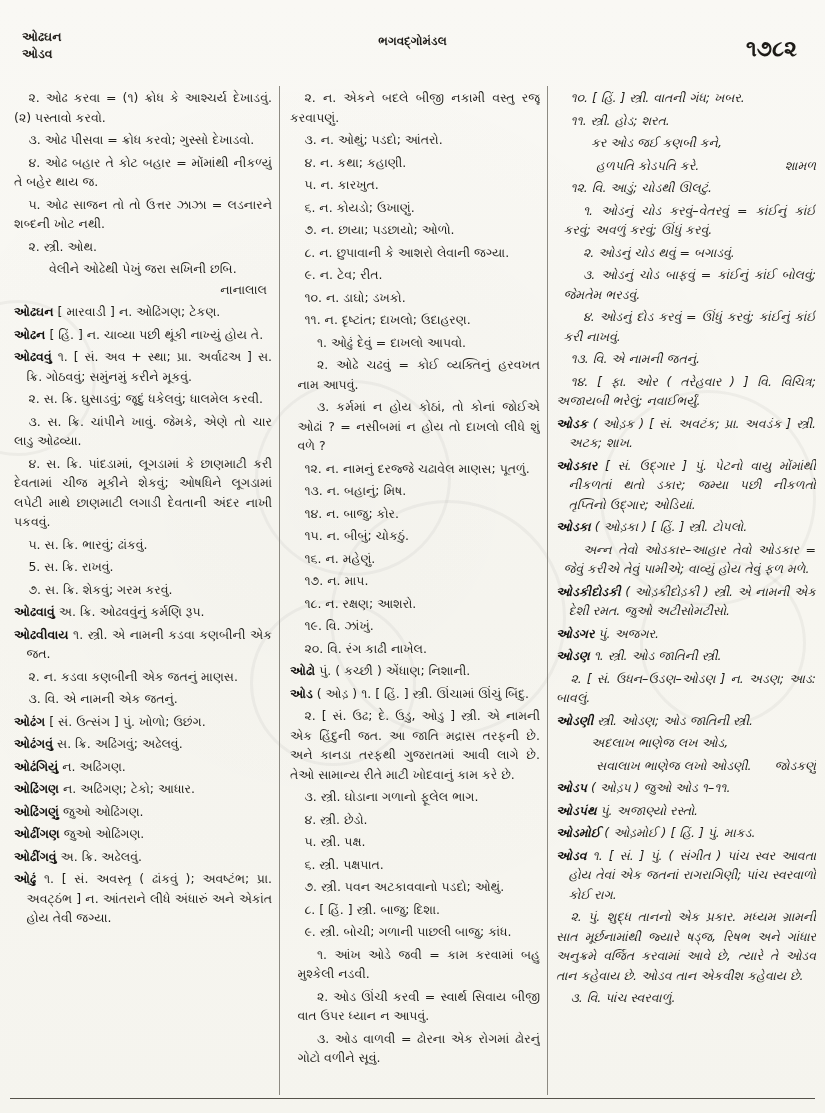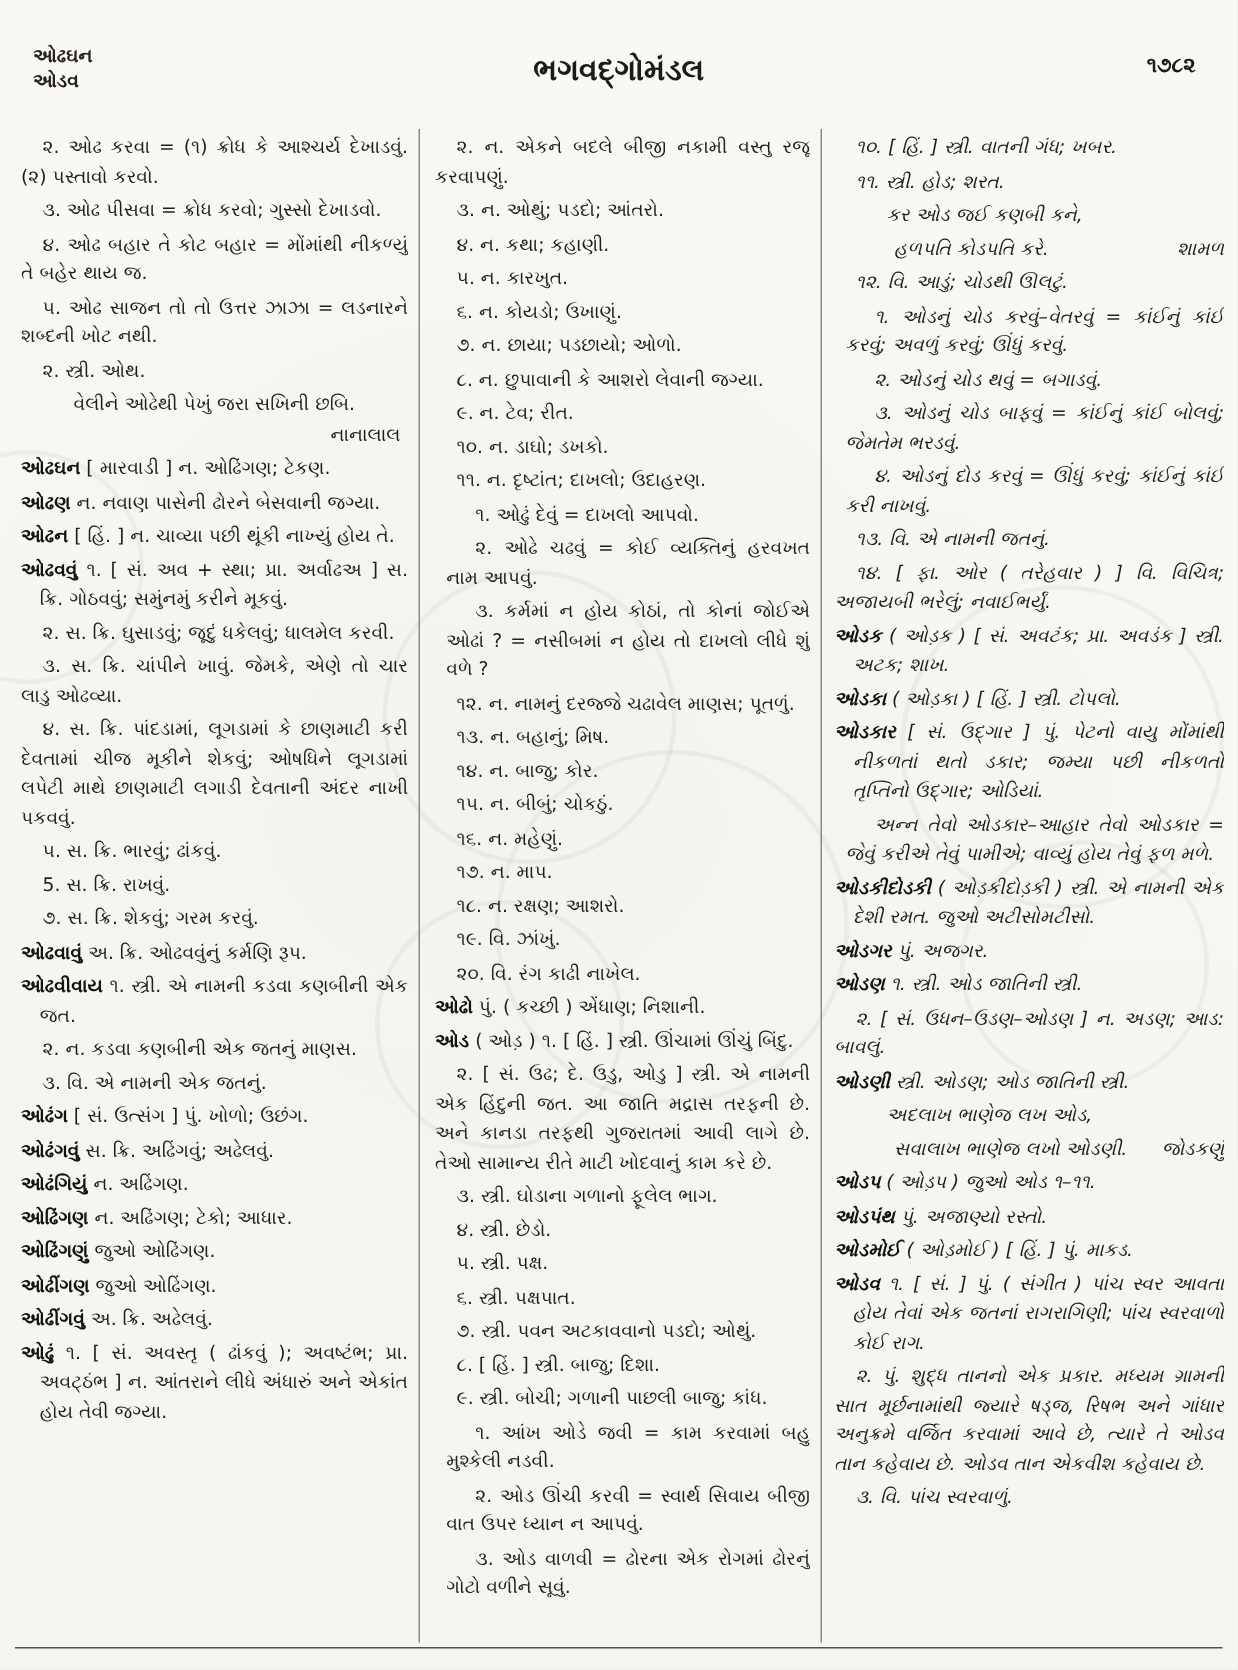--- a/index.html
+++ b/index.html
@@ -16,25 +16,25 @@
     font-family:"DejaVu Sans", sans-serif;
     color:#201e1a;
   }
   
   .runhead{
     position:absolute;left:22px;top:28px;
     font-size:12.5px;font-weight:bold;line-height:17px;color:#26231e;
   }
   .title{
     position:absolute;left:0;right:0;top:34px;
-    text-align:center;font-size:20px;font-weight:bold;color:#1d1b17;
+    text-align:center;font-size:12px;font-weight:bold;color:#1d1b17;
   }
   .pageno{
     position:absolute;right:28px;top:36px;
-    font-size:14px;font-weight:bold;color:#1d1b17;
+    font-size:22px;font-weight:bold;color:#1d1b17;
   }
   
   .vrule{position:absolute;top:86px;bottom:18px;width:1px;background:#8d8a82;}
   .vrule.v1{left:279px;}
   .vrule.v2{left:547px;}
   .hrule{position:absolute;left:10px;right:10px;bottom:14px;height:1px;background:#55524b;}
   
   .wm{position:absolute;border-radius:50%;border:3px solid rgba(90,88,80,0.06);pointer-events:none;}
   .wm.w1{left:255px;top:380px;width:190px;height:190px;}
   .wm.w2{left:330px;top:500px;width:230px;height:230px;}
@@ -86,21 +86,20 @@
 
   <div class="col c1">
       <p class="ln sense"><span>૨. ઓઢ કરવા = (૧) ક્રોધ કે આશ્ચર્ય દેખાડવું. (૨) પસ્તાવો કરવો.</span></p>
       <p class="ln sense"><span>૩. ઓઢ પીસવા = ક્રોધ કરવો; ગુસ્સો દેખાડવો.</span></p>
       <p class="ln sense"><span>૪. ઓઢ બહાર તે કોટ બહાર = મોંમાંથી નીકળ્યું તે બહેર થાય જ.</span></p>
       <p class="ln sense"><span>૫. ઓઢ સાજન તો તો ઉત્તર ઝાઝા = લડનારને શબ્દની ખોટ નથી.</span></p>
       <p class="ln sense"><span>૨. સ્ત્રી. ઓથ.</span></p>
       <p class="ln quote"><span>વેલીને ઓઢેથી પેખું જરા સખિની છબિ.</span></p>
       <p class="ln attrib"><span>નાનાલાલ</span></p>
       <p class="ln entry"><span class="hw">ઓઢઘન</span> <span>[ મારવાડી ] ન. ઓઢિંગણ; ટેકણ.</span></p>
-      <p class="ln entry"><span class="hw">ઓઢણ</span> <span>ન. નવાણ પાસેની ઢોરને બેસવાની જગ્યા.</span></p>
       <p class="ln entry"><span class="hw">ઓઢન</span> <span>[ હિં. ] ન. ચાવ્યા પછી થૂંકી નાખ્યું હોય તે.</span></p>
       <p class="ln entry"><span class="hw">ઓઢવવું</span> <span>૧. [ સં. અવ + સ્થા; પ્રા. અર્વાઢઅ ] સ. ક્રિ. ગોઠવવું; સમુંનમું કરીને મૂકવું.</span></p>
       <p class="ln sense"><span>૨. સ. ક્રિ. ઘુસાડવું; જૂદું ધકેલવું; ધાલમેલ કરવી.</span></p>
       <p class="ln sense"><span>૩. સ. ક્રિ. ચાંપીને ખાવું. જેમકે, એણે તો ચાર લાડુ ઓઢવ્યા.</span></p>
       <p class="ln sense"><span>૪. સ. ક્રિ. પાંદડામાં, લૂગડામાં કે છાણમાટી કરી દેવતામાં ચીજ મૂકીને શેકવું; ઓષધિને લૂગડામાં લપેટી માથે છાણમાટી લગાડી દેવતાની અંદર નાખી પકવવું.</span></p>
       <p class="ln sense"><span>૫. સ. ક્રિ. ભારવું; ઢાંકવું.</span></p>
       <p class="ln sense"><span>5. સ. ક્રિ. રાખવું.</span></p>
       <p class="ln sense"><span>૭. સ. ક્રિ. શેકવું; ગરમ કરવું.</span></p>
       <p class="ln entry"><span class="hw">ઓઢવાવું</span> <span>અ. ક્રિ. ઓઢવવુંનું કર્મણિ રૂપ.</span></p>
       <p class="ln entry"><span class="hw">ઓઢવીવાય</span> <span>૧. સ્ત્રી. એ નામની કડવા કણબીની એક જત.</span></p>
@@ -158,22 +157,22 @@
       <p class="ln quote"><span>કર ઓડ જઈ કણબી કને,</span></p>
       <p class="ln quote2"><span class="attrib-inline">શામળ</span><span>હળપતિ કોડપતિ કરે.</span></p>
       <p class="ln sense"><span>૧૨. વિ. આડું; ચોડથી ઊલટું.</span></p>
       <p class="ln sub"><span>૧. ઓડનું ચોડ કરવું–વેતરવું = કાંઈનું કાંઈ કરવું; અવળું કરવું; ઊંધું કરવું.</span></p>
       <p class="ln sub"><span>૨. ઓડનું ચોડ થવું = બગાડવું.</span></p>
       <p class="ln sub"><span>૩. ઓડનું ચોડ બાફવું = કાંઈનું કાંઈ બોલવું; જેમતેમ ભરડવું.</span></p>
       <p class="ln sub"><span>૪. ઓડનું દોડ કરવું = ઊંધું કરવું; કાંઈનું કાંઈ કરી નાખવું.</span></p>
       <p class="ln sense"><span>૧૩. વિ. એ નામની જતનું.</span></p>
       <p class="ln sense"><span>૧૪. [ ફા. ઓર ( તરેહવાર ) ] વિ. વિચિત્ર; અજાયબી ભરેલું; નવાઈભર્યું.</span></p>
       <p class="ln entry"><span class="hw">ઓડક</span> <span>( ઓડ઼ક ) [ સં. અવટંક; પ્રા. અવડંક ] સ્ત્રી. અટક; શાખ.</span></p>
+      <p class="ln entry"><span class="hw">ઓડકાર</span> <span>[ સં. ઉદ્ગાર ] પું. પેટનો વાયુ મોંમાંથી નીકળતાં થતો ડકાર; જમ્યા પછી નીકળતો તૃપ્તિનો ઉદ્ગાર; ઓડિયાં.</span></p>
       <p class="ln entry"><span class="hw">ઓડકા</span> <span>( ઓડ઼કા ) [ હિં. ] સ્ત્રી. ટોપલો.</span></p>
-      <p class="ln entry"><span class="hw">ઓડકાર</span> <span>[ સં. ઉદ્ગાર ] પું. પેટનો વાયુ મોંમાંથી નીકળતાં થતો ડકાર; જમ્યા પછી નીકળતો તૃપ્તિનો ઉદ્ગાર; ઓડિયાં.</span></p>
       <p class="ln sub"><span>અન્ન તેવો ઓડકાર–આહાર તેવો ઓડકાર = જેવું કરીએ તેવું પામીએ; વાવ્યું હોય તેવું ફળ મળે.</span></p>
       <p class="ln entry"><span class="hw">ઓડકીદોડકી</span> <span>( ઓડ઼કીદોડ઼કી ) સ્ત્રી. એ નામની એક દેશી રમત. જુઓ અટીસોમટીસો.</span></p>
       <p class="ln entry"><span class="hw">ઓડગર</span> <span>પું. અજગર.</span></p>
       <p class="ln entry"><span class="hw">ઓડણ</span> <span>૧. સ્ત્રી. ઓડ જાતિની સ્ત્રી.</span></p>
       <p class="ln sense"><span>૨. [ સં. ઉધન–ઉડણ–ઓડણ ] ન. અડણ; આડ: બાવલું.</span></p>
       <p class="ln entry"><span class="hw">ઓડણી</span> <span>સ્ત્રી. ઓડણ; ઓડ જાતિની સ્ત્રી.</span></p>
       <p class="ln quote"><span>અદલાખ ભાણેજ લખ ઓડ,</span></p>
       <p class="ln quote2"><span class="attrib-inline">જોડકણું</span><span>સવાલાખ ભાણેજ લખો ઓડણી.</span></p>
       <p class="ln entry"><span class="hw">ઓડપ</span> <span>( ઓડ઼પ ) જુઓ ઓડ ૧–૧૧.</span></p>
       <p class="ln entry"><span class="hw">ઓડપંથ</span> <span>પું. અજાણ્યો રસ્તો.</span></p>

